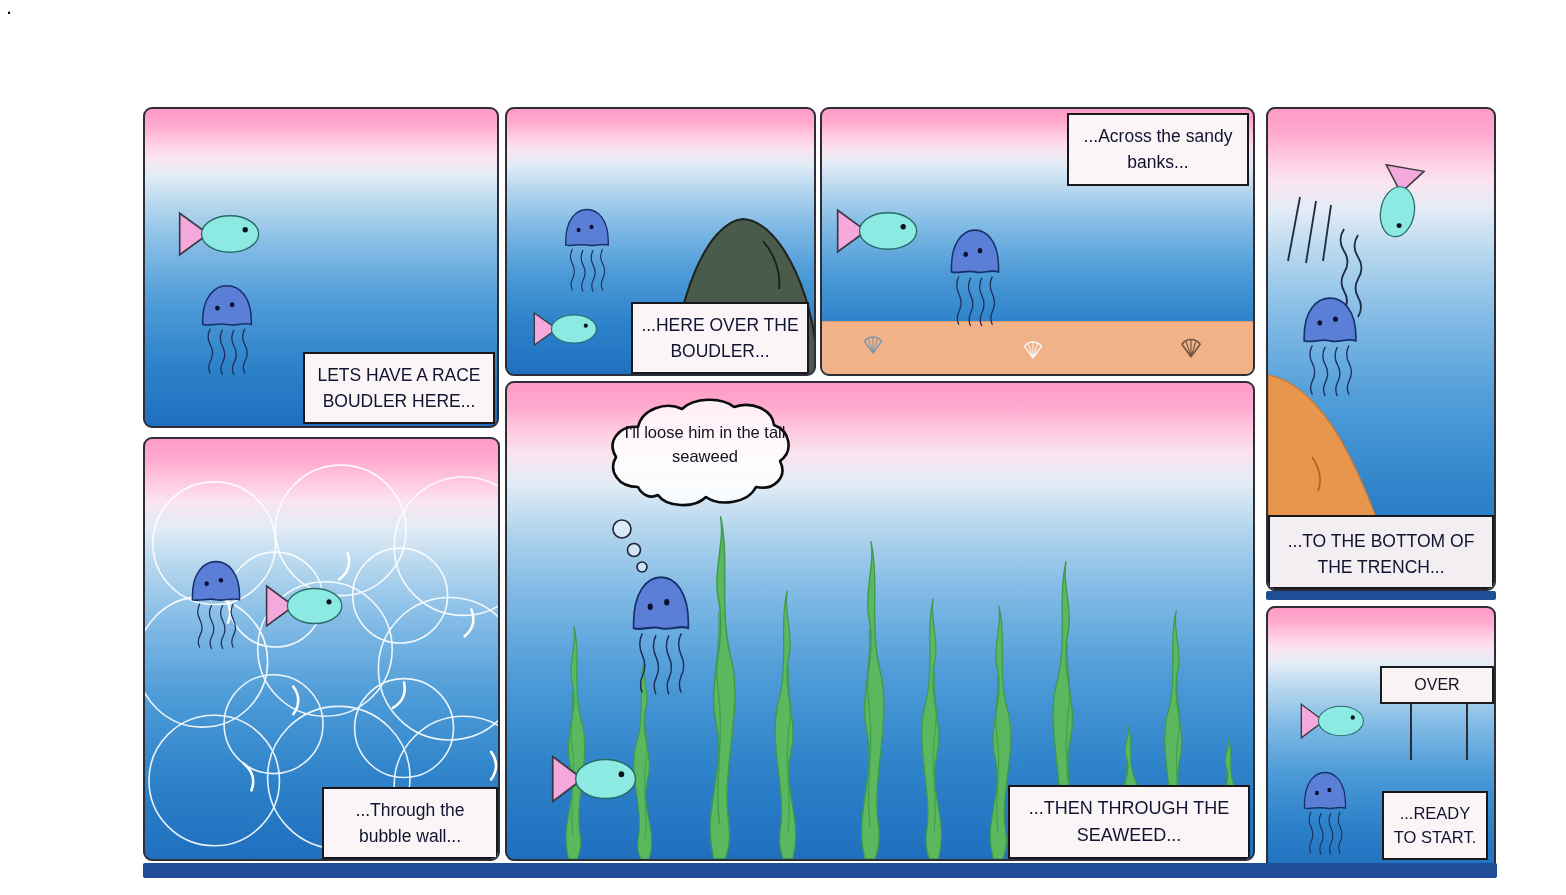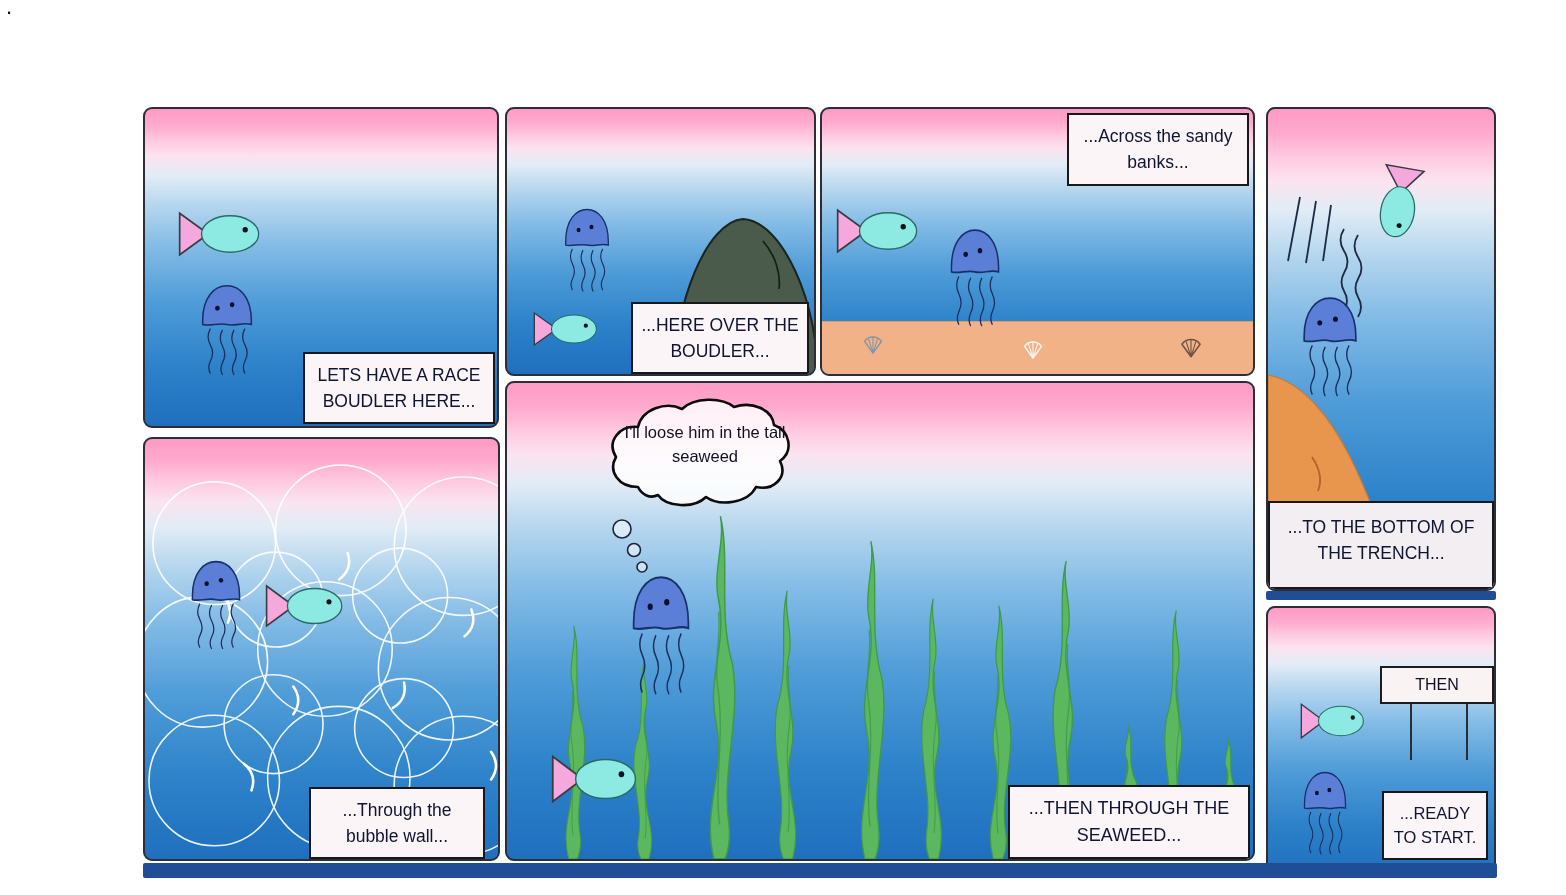--- a/index.html
+++ b/index.html
@@ -127,21 +127,21 @@
   <svg class="sprite" style="left:94px;top:70px;width:74px;height:48px;transform:rotate(100deg)" viewBox="0 0 100 60" preserveAspectRatio="none">
       <use href="#sym-fish"></use>
     </svg>
   <svg class="sprite" style="left:28px;top:184px;width:68px;height:112px" viewBox="0 0 100 150" preserveAspectRatio="none">
       <use href="#sym-jelly"></use>
     </svg>
   <svg class="sprite" style="left:0;bottom:72px;width:140px;height:152px" viewBox="0 0 140 152" preserveAspectRatio="none">
     <path d="M0,10 C34,16 62,52 82,92 C96,120 104,142 108,152 L0,152 Z" fill="#e8954d" stroke="#c97a36" stroke-width="1.2"></path>
     <path d="M44,92 C52,104 54,116 50,126" fill="none" stroke="#b06526" stroke-width="1.8"></path>
   </svg>
-  <div class="caption" style="left:0;bottom:0;width:100%;height:88px;padding-top:11px;background:#f3eef2">...TO THE BOTTOM OF THE TRENCH...</div>
+  <div class="caption" style="left:0;bottom:0;width:100%;height:74px;padding-top:11px;background:#f3eef2">...TO THE BOTTOM OF THE TRENCH...</div>
 </section>
 <div class="bar" style="left:1266px;top:591px;width:230px;height:9px"></div>
 
 <section class="panel" style="left:143px;top:437px;width:357px;height:424px">
   <svg class="sprite" style="left:0;top:0;width:100%;height:100%" viewBox="0 0 357 424">
     <g fill="none" stroke="#ffffff" stroke-width="1.6" opacity="0.9">
       <circle cx="70" cy="105" r="62"></circle>
         <circle cx="198" cy="92" r="66"></circle>
         <circle cx="322" cy="108" r="70"></circle>
       <circle cx="58" cy="225" r="66"></circle>
@@ -165,21 +165,21 @@
       <path transform="translate(238,383) rotate(10)" d="M0,0 q10,14 0,28"></path>
       <path transform="translate(350,316)" d="M0,0 q10,14 0,28"></path>
     </g>
   </svg>
   <svg class="sprite" style="left:40px;top:118px;width:62px;height:100px" viewBox="0 0 100 150" preserveAspectRatio="none">
       <use href="#sym-jelly"></use>
     </svg>
   <svg class="sprite" style="left:120px;top:142px;width:80px;height:50px" viewBox="0 0 100 60" preserveAspectRatio="none">
       <use href="#sym-fish"></use>
     </svg>
-  <div class="caption" style="right:13px;bottom:0;width:176px">...Through the bubble wall...</div>
+  <div class="caption" style="right:0;bottom:0;width:176px">...Through the bubble wall...</div>
 </section>
 
 <section class="panel" style="left:505px;top:381px;width:750px;height:480px">
 
   <svg class="sprite" style="left:45px;bottom:0;width:42px;height:235px" viewBox="0 0 60 300" preserveAspectRatio="none">
       <use href="#sym-blade"></use>
     </svg>
   <svg class="sprite" style="left:118px;bottom:0;width:40px;height:200px;transform:scaleX(-1)" viewBox="0 0 60 300" preserveAspectRatio="none">
       <use href="#sym-blade"></use>
     </svg>
@@ -231,21 +231,21 @@
       <use href="#sym-jelly"></use>
     </svg>
   <svg class="sprite" style="left:44px;top:368px;width:88px;height:56px" viewBox="0 0 100 60" preserveAspectRatio="none">
       <use href="#sym-fish"></use>
     </svg>
 
   <div class="caption" style="right:3px;bottom:0;width:242px;font-size:18px">...THEN THROUGH THE SEAWEED...</div>
 </section>
 
 <section class="panel" style="left:1266px;top:606px;width:230px;height:270px">
-  <div class="sign" style="left:112px;top:58px;width:114px;height:38px">THEN</div>
+  <div class="sign" style="left:112px;top:58px;width:114px;height:38px">OVER</div>
   <div class="post" style="left:142px;top:96px;height:56px"></div>
   <div class="post" style="left:198px;top:96px;height:56px"></div>
   <svg class="sprite" style="left:32px;top:92px;width:66px;height:42px" viewBox="0 0 100 60" preserveAspectRatio="none">
       <use href="#sym-fish"></use>
     </svg>
   <svg class="sprite" style="left:30px;top:160px;width:54px;height:94px" viewBox="0 0 100 150" preserveAspectRatio="none">
       <use href="#sym-jelly"></use>
     </svg>
   <div class="caption" style="right:6px;bottom:14px;width:106px;font-size:16.5px">...READY TO START.</div>
 </section>

